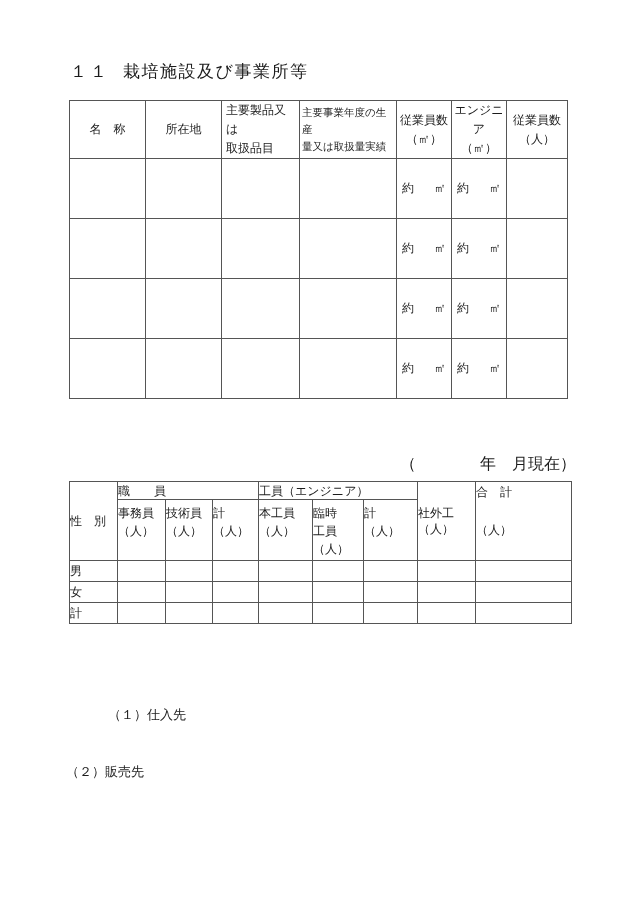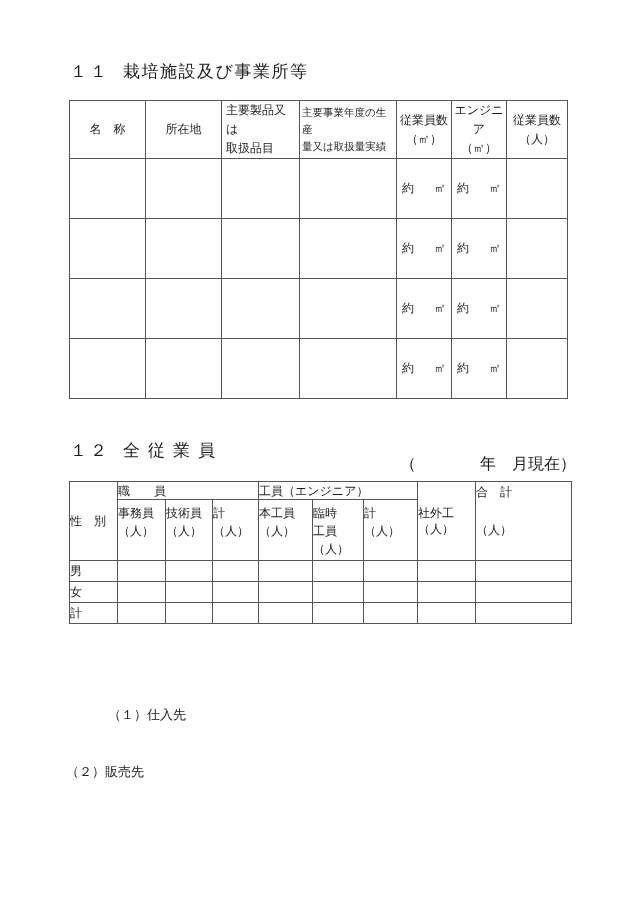--- a/index.html
+++ b/index.html
@@ -203,23 +203,20 @@
           <div class="ai">
               <span>約</span>
               <span>㎡</span>
             </div>
         </td>
         <td></td>
       </tr>
     </tbody>
   </table>
 
-  <div class="sec-heading" id="h12">
-    <span class="no">１２</span><span class="ttl">全従業員</span>
-  </div>
 
   <div id="asof">（　　　　年　月現在）</div>
 
   <table id="t2">
     <colgroup>
       <col style="width:48px">
         <col style="width:48px">
         <col style="width:47px">
         <col style="width:46px">
       <col style="width:54px">

